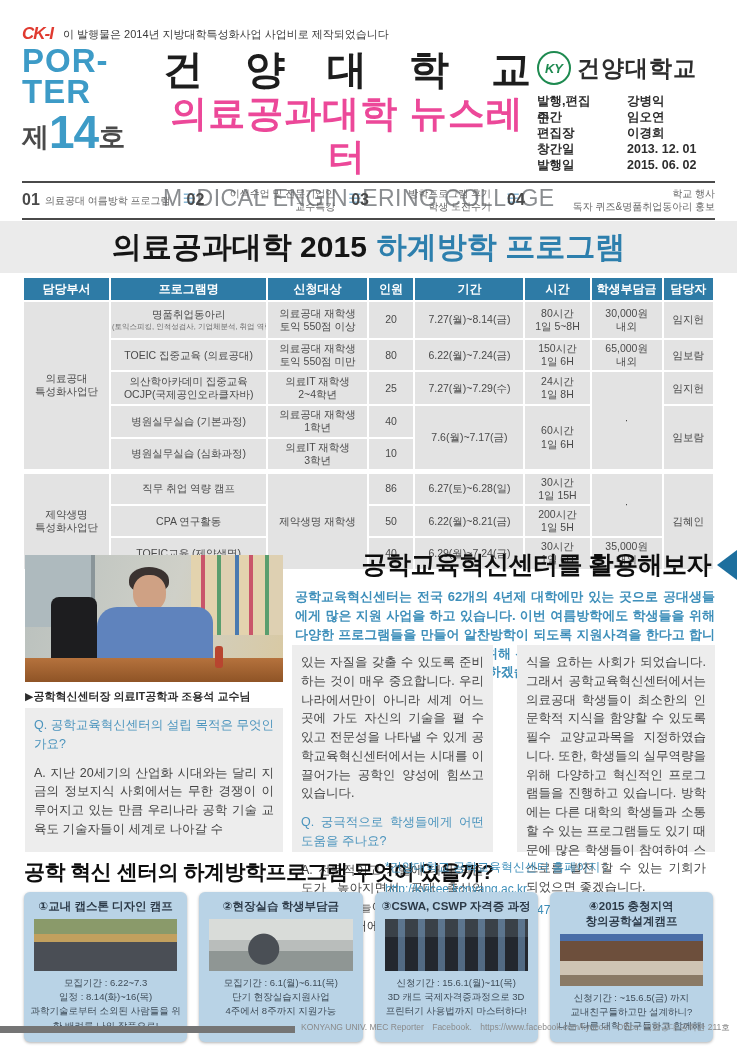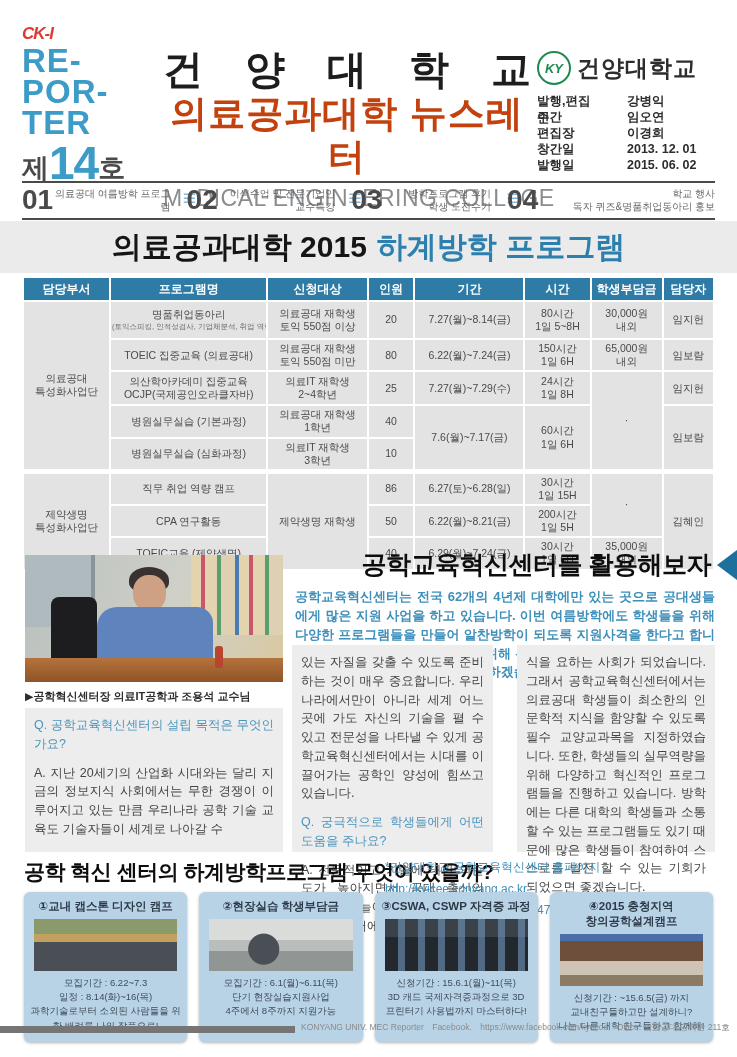--- a/index.html
+++ b/index.html
@@ -14,41 +14,41 @@
   
   .masthead{position:absolute;left:22px;top:45px;width:693px;height:136px;
             border-bottom:2px solid #4a4a4a;display:flex;}
   .rep-block{width:135px;flex:none;}
   .rep-line{font-size:33px;font-weight:bold;color:#3d9bc7;line-height:31px;letter-spacing:1px;}
   .issue{margin-top:2px;display:flex;align-items:flex-end;}
   .issue .kr{font-size:27px;font-weight:bold;color:#4a4a4a;line-height:1;padding-bottom:4px;}
   .issue .num{font-size:46px;font-weight:bold;color:#3d9bc7;line-height:1;letter-spacing:-1px;}
   .title-block{flex:1;padding:2px 6px 0 6px;min-width:0;}
   .t1{font-size:40px;font-weight:bold;color:#1d1d1d;text-align:justify;text-align-last:justify;line-height:1.1;}
-  .t2{font-size:37px;font-weight:bold;color:#c2410c;text-align:center;letter-spacing:1px;line-height:1.15;margin-top:2px;}
+  .t2{font-size:37px;font-weight:bold;color:#ec4899;text-align:center;letter-spacing:1px;line-height:1.15;margin-top:2px;}
   .t3{font-size:23px;color:#8a8d90;text-align:center;letter-spacing:0.5px;margin-top:7px;white-space:nowrap;}
   .t3 .eb{color:#8bbad8;font-weight:bold;}
   .pub-block{width:178px;flex:none;padding-top:6px;}
   .univ-row{display:flex;align-items:center;gap:6px;}
   .logo-circle{width:30px;height:30px;flex:none;border-radius:50%;border:2px solid #1e8a50;
                color:#1e8a50;font-weight:bold;font-size:13px;font-style:italic;
                display:flex;align-items:center;justify-content:center;background:#fff;}
   .univ-name{font-size:23px;font-weight:bold;color:#2d2d2d;letter-spacing:1px;}
   .pub-rows{margin-top:8px;}
   .pub-row{display:flex;align-items:baseline;height:16px;}
   .pub-label{width:64px;flex:none;font-size:12.5px;font-weight:bold;color:#2d2d2d;
              text-align:justify;text-align-last:justify;}
   .pub-value{font-size:12.5px;font-weight:bold;color:#2d2d2d;margin-left:26px;white-space:nowrap;}
 
   
   .navbar{position:absolute;left:22px;top:182px;width:693px;height:36px;
           border-bottom:2px solid #4a4a4a;display:flex;align-items:center;}
   .nav-item{display:flex;align-items:center;min-width:0;}
   .ni1{flex:0.95;}.ni2{flex:0.95;}.ni3{flex:0.9;}.ni4{flex:1.2;}
-  .nav-num{font-size:28px;font-weight:bold;color:#4a4a4a;flex:none;}
+  .nav-num{font-size:16px;font-weight:bold;color:#4a4a4a;flex:none;}
   .nav-label{flex:1;text-align:right;font-size:10px;color:#666;line-height:1.3;padding-right:16px;min-width:0;}
   .ni4 .nav-label{padding-right:0;}
 
   
   .title-band{position:absolute;left:0;top:221px;width:737px;height:52px;background:#ebebeb;
               display:flex;align-items:center;justify-content:center;}
   .band-black{font-size:30px;font-weight:bold;color:#151515;}
   .band-blue{font-size:30px;font-weight:bold;color:#2d7fad;margin-left:10px;}
 
   
@@ -118,25 +118,25 @@
   .f-text{position:absolute;left:301px;top:0;font-size:8.5px;color:#8a8a8a;white-space:nowrap;}
   .f-text span{margin-right:6px;}
 </style>
 </head>
 <body>
 
 <div class="page">
 
   <div class="notice-row">
     <span class="ck-logo">CK-I</span>
+    <span class="notice">이 발행물은 2014년 지방대학특성화사업 사업비로 제작되었습니다</span>
   </div>
 
   <div class="masthead">
     <div class="rep-block">
-      <div class="rep-line">RE-</div>
       <div class="rep-line">POR-</div>
       <div class="rep-line">TER</div>
       <div class="issue">
         <span class="kr">제</span>
         <span class="num">14</span>
         <span class="kr">호</span>
       </div>
     </div>
     <div class="title-block">
       <div class="t1">건 양 대 학 교</div>

